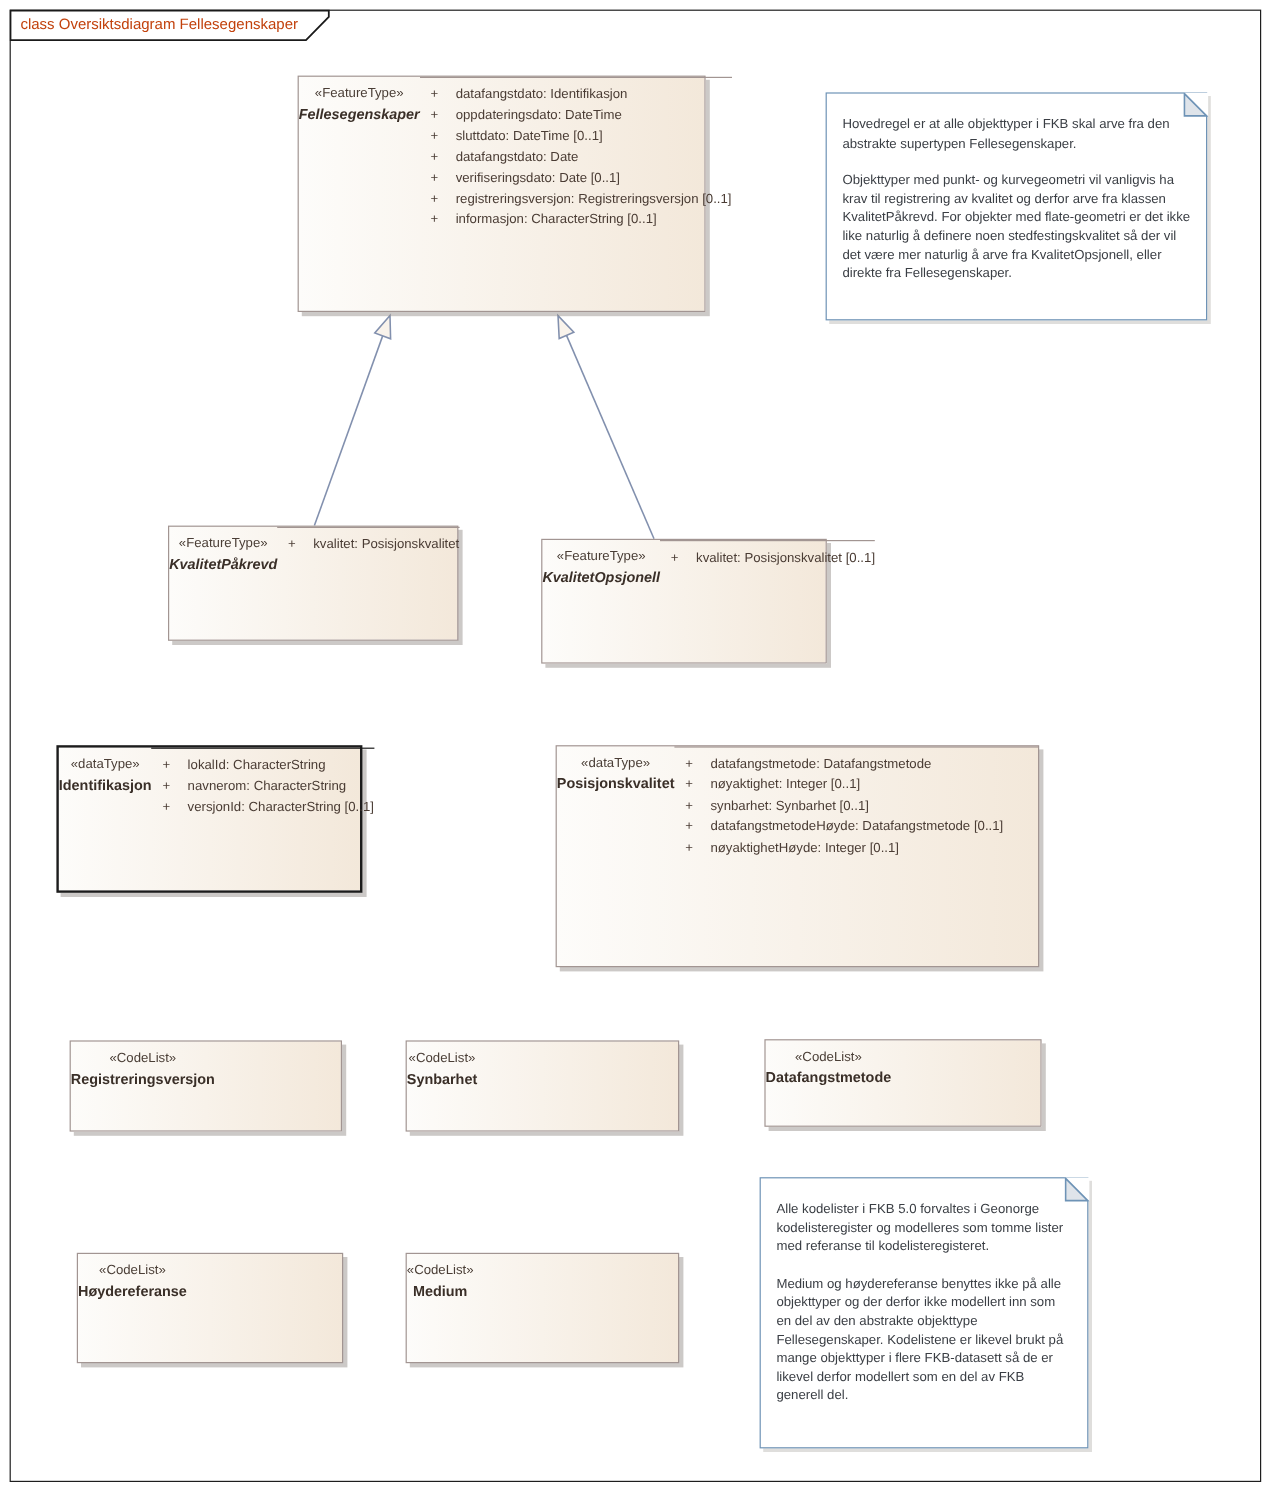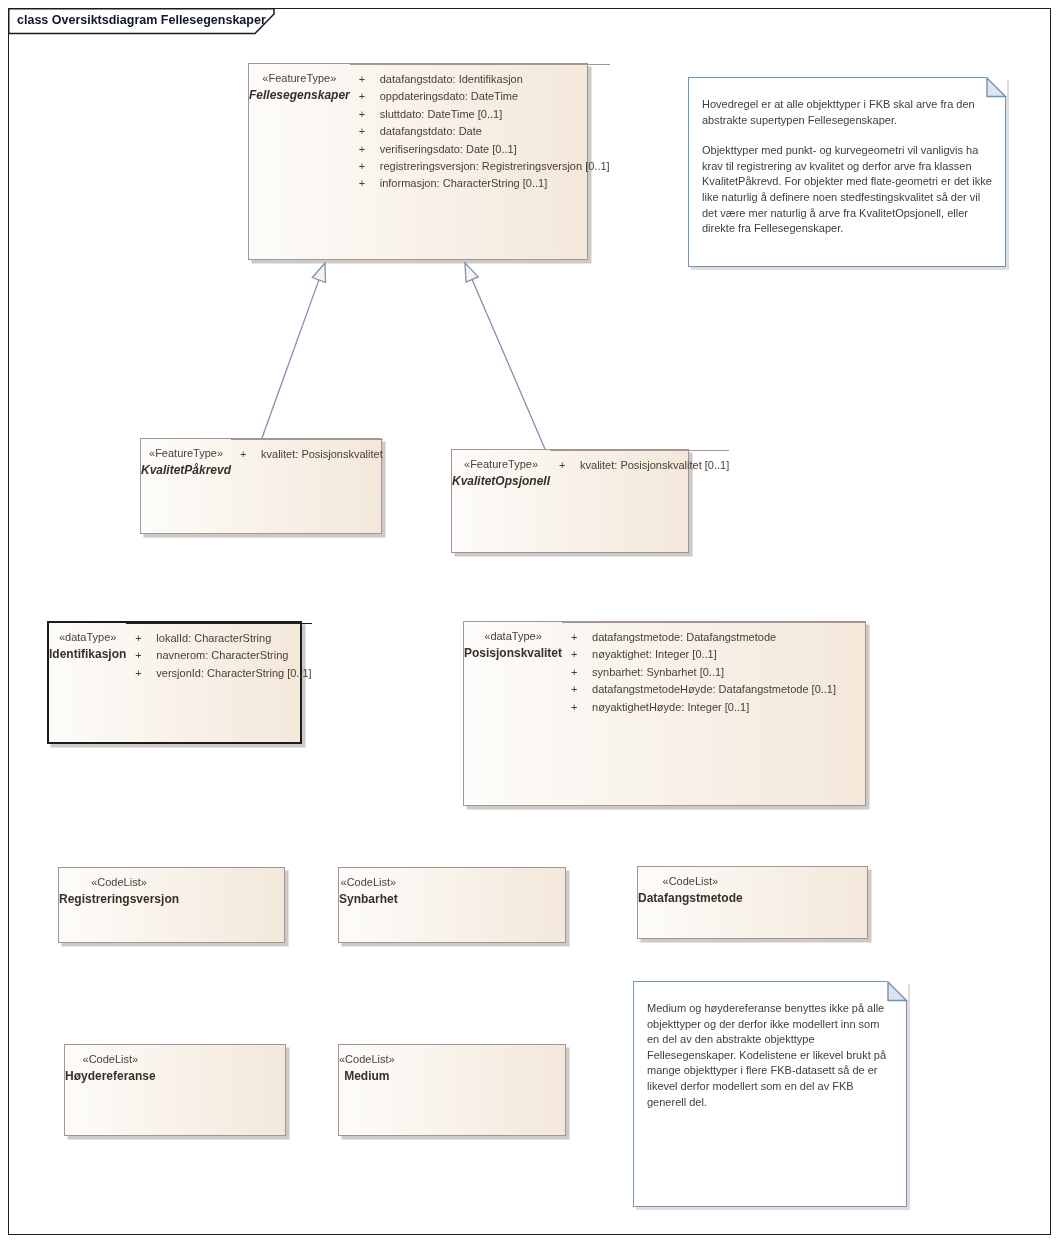--- a/index.html
+++ b/index.html
@@ -8,21 +8,21 @@
     font-family:"Liberation Sans", sans-serif; background:#ffffff;
   }
   #frame {
     position:absolute; left:8px; top:8px; width:1043px; height:1227px;
     border:1.5px solid #1e1e1e; box-sizing:border-box;
   }
   
   #tab { position:absolute; left:8px; top:8px; width:270px; height:27px; }
   #tab svg { position:absolute; left:0; top:0; }
   #tab .tab-label {
-    position:absolute; left:9px; top:5px; font-size:12.5px; font-weight:bold; color:#0f172a;
+    position:absolute; left:9px; top:5px; font-size:12.5px; font-weight:normal; color:#c2410c;
     white-space:nowrap;
   }
   
   .uml-box {
     position:absolute; box-sizing:border-box;
     background:linear-gradient(90deg,#fdfcfa 0%,#f3e8da 100%);
     border:1px solid #a29592;
     box-shadow:3.5px 3.5px 0 rgba(143,136,130,0.45);
     display:flex; flex-direction:row;
   }
@@ -228,16 +228,17 @@
       <div class="stereotype">«CodeList»</div>
       <div class="cls-name">Medium</div>
     </div>
   </div>
 
   <div class="note" style="left:633px; top:981px; width:274px; height:226px;">
     <svg class="fold" width="21" height="21" viewBox="0 0 21 21">
       <polygon points="0,0 21,0 21,21" fill="#ffffff"></polygon>
       <polygon points="1,1 19.5,19.5 1,19.5" fill="#dfe4ea" stroke="#6e93b6" stroke-width="1.4"></polygon>
     </svg>
+    <div class="note-p">Alle kodelister i FKB 5.0 forvaltes i Geonorge kodelisteregister og modelleres som tomme lister med referanse til kodelisteregisteret.</div>
     <div class="note-p">Medium og høydereferanse benyttes ikke på alle objekttyper og der derfor ikke modellert inn som en del av den abstrakte objekttype Fellesegenskaper. Kodelistene er likevel brukt på mange objekttyper i flere FKB-datasett så de er likevel derfor modellert som en del av FKB generell del.</div>
   </div>
 
 </div>
 
 </body></html>

